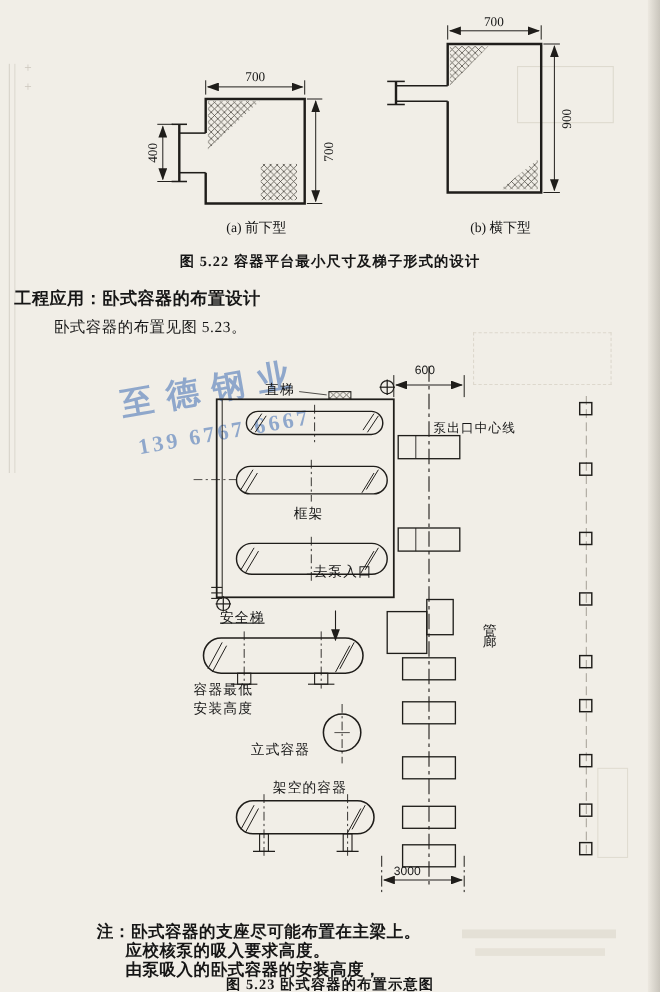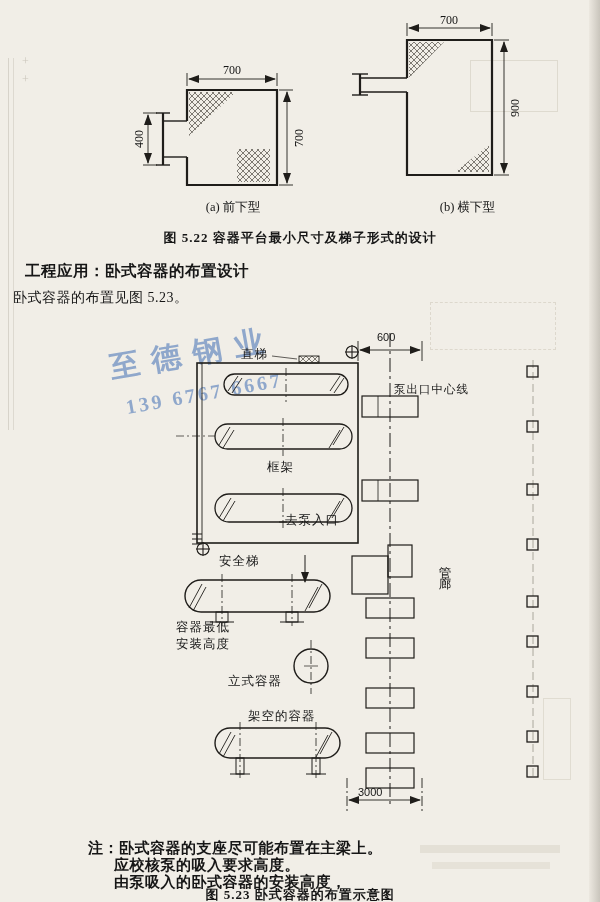--- a/index.html
+++ b/index.html
@@ -8,22 +8,22 @@
     position:relative; width:600px; height:902px; margin:0 auto;
     background:#f1eee7; overflow:hidden;
     font-family:"Liberation Serif","DejaVu Serif",serif; color:#161616;
   }
   .abs { position:absolute; white-space:nowrap; }
   svg { position:absolute; left:0; overflow:visible; }
   svg text { font-family:"Liberation Serif","DejaVu Serif",serif; fill:#161616; }
 
   .fig-sub-label { font-size:12.5px; text-align:center; width:110px; }
   .fig-caption { width:600px; text-align:center; font-size:13px; font-weight:600; letter-spacing:1px; }
-  .section-heading { font-family:"Liberation Sans","DejaVu Sans",sans-serif; font-weight:bold; font-size:15.5px; letter-spacing:.5px;margin-left:12px; }
-  .section-body { font-size:14px; letter-spacing:.5px; }
+  .section-heading { font-family:"Liberation Sans","DejaVu Sans",sans-serif; font-weight:bold; font-size:15.5px; letter-spacing:.5px; }
+  .section-body { font-size:14px; letter-spacing:.5px;padding-left:36px; }
 
   .dlabel { font-size:12.5px; letter-spacing:1px; }
   .dnum { font-size:11px; font-family:"Liberation Sans","DejaVu Sans",sans-serif; }
   .vertical-label { writing-mode:vertical-rl; letter-spacing:9px; font-size:12.5px; }
 
   .watermark { color:rgba(62,110,181,.55); font-weight:bold; transform:rotate(-10deg); transform-origin:left center; }
   .wm1 { font-size:30px; letter-spacing:12px; }
   .wm2 { font-size:20px; letter-spacing:3px; }
 
   .note { font-size:15px; font-weight:600; line-height:17px; letter-spacing:.5px; }
@@ -115,21 +115,21 @@
       <g stroke-width="0.9">
         <line x1="494" y1="40" x2="509" y2="40"></line>
         <line x1="494" y1="175" x2="509" y2="175"></line>
         <line x1="504" y1="42" x2="504" y2="173" marker-start="url(#ar1)" marker-end="url(#ar1)"></line>
       </g>
       <text x="519" y="108" text-anchor="middle" font-size="12" stroke="none" transform="rotate(-90 519 108)">900</text>
     </g>
   </svg>
 
   <div class="abs fig-sub-label" style="left:178px;top:199px;">(a) 前下型</div>
-  <div class="abs fig-sub-label" style="left:385px;top:199px;text-align:right;">(b) 横下型</div>
+  <div class="abs fig-sub-label" style="left:400px;top:199px;">(b) 横下型</div>
   <div class="abs fig-caption" style="top:229px;">图 5.22  容器平台最小尺寸及梯子形式的设计</div>
 
   <div class="abs section-heading" style="left:13px;top:261px;">工程应用：卧式容器的布置设计</div>
   <div class="abs section-body" style="left:13px;top:289px;">卧式容器的布置见图 5.23。</div>
 
   <div class="abs watermark wm1" style="left:110px;top:348px;">至德钢业</div>
   <div class="abs watermark wm2" style="left:126px;top:396px;">139 6767 6667</div>
 
   <svg style="top:308px" width="600" height="530" viewBox="0 0 600 530">
     <defs>
@@ -279,21 +279,21 @@
       <line x1="347" y1="470" x2="347" y2="504" stroke-dasharray="10 3 2 3"></line>
       <line x1="422" y1="470" x2="422" y2="504" stroke-dasharray="10 3 2 3"></line>
       <line x1="349" y1="492" x2="420" y2="492" marker-start="url(#ar2)" marker-end="url(#ar2)"></line>
     </g>
   </svg>
 
   <div class="abs dlabel" style="left:241px;top:346px;text-align:center;">直梯</div>
   <div class="abs dnum" style="left:377px;top:331px;">600</div>
   <div class="abs dlabel" style="left:394px;top:382px;font-size:11.5px;">泵出口中心线</div>
   <div class="abs dlabel" style="left:246px;top:459px;margin-left:21px;">框架</div>
-  <div class="abs dlabel" style="left:219px;top:553px;">安全梯</div>
+  <div class="abs dlabel" style="left:200px;top:553px;text-decoration:underline;">安全梯</div>
   <div class="abs dlabel" style="left:285px;top:512px;">去泵入口</div>
   <div class="abs dlabel vertical-label" style="left:436px;top:557px;">管廊</div>
   <div class="abs" style="left:176px;top:619px;">
     <div class="dlabel">容器最低</div>
     <div class="dlabel">安装高度</div>
   </div>
   <div class="abs dlabel" style="left:228px;top:673px;">立式容器</div>
   <div class="abs dlabel" style="left:248px;top:708px;">架空的容器</div>
   <div class="abs dnum" style="left:358px;top:786px;">3000</div>
 

